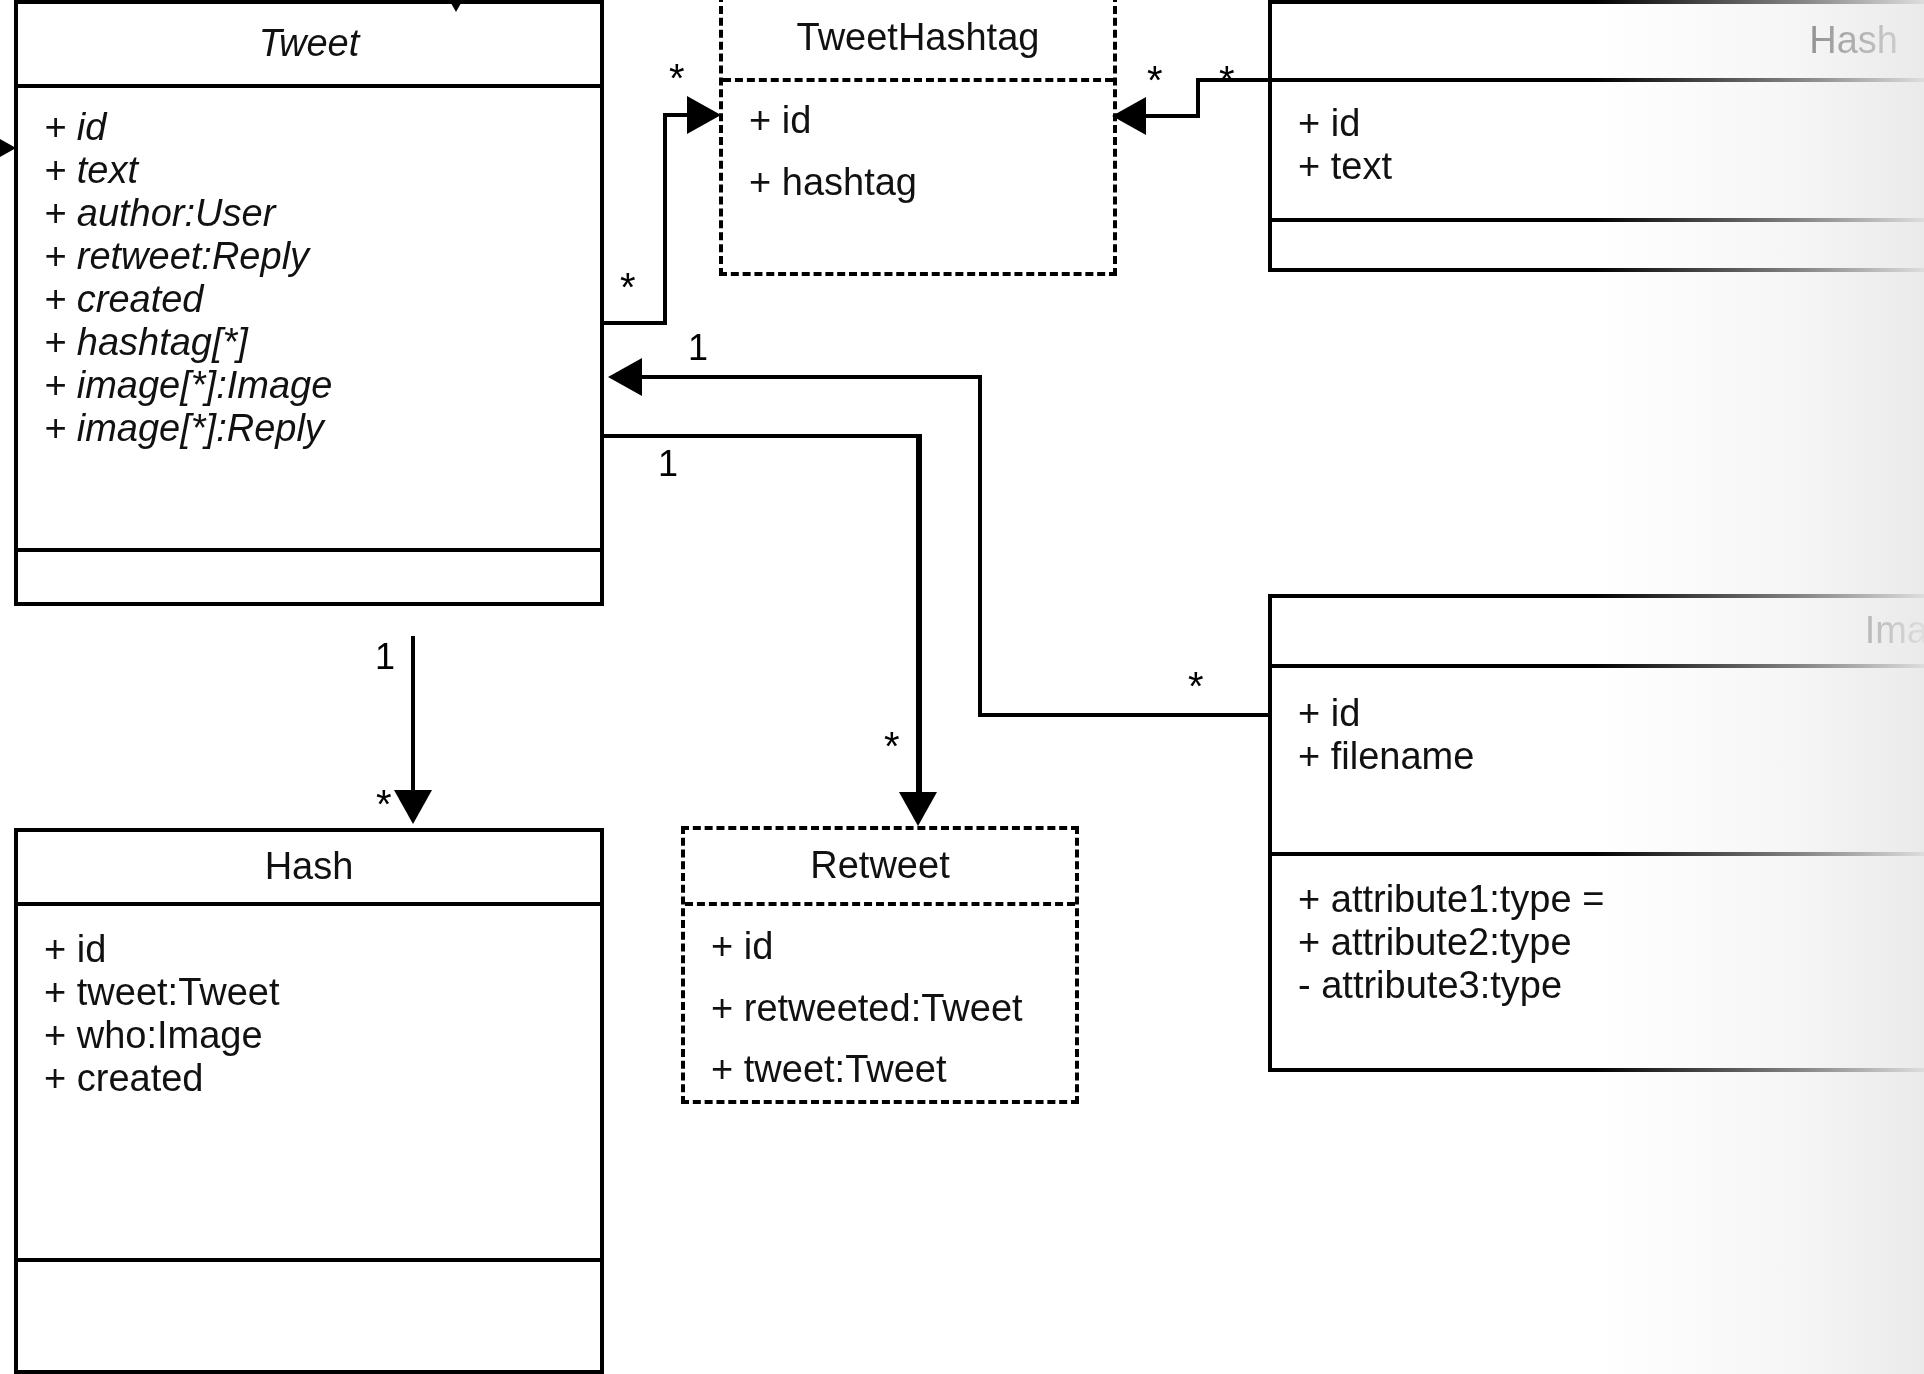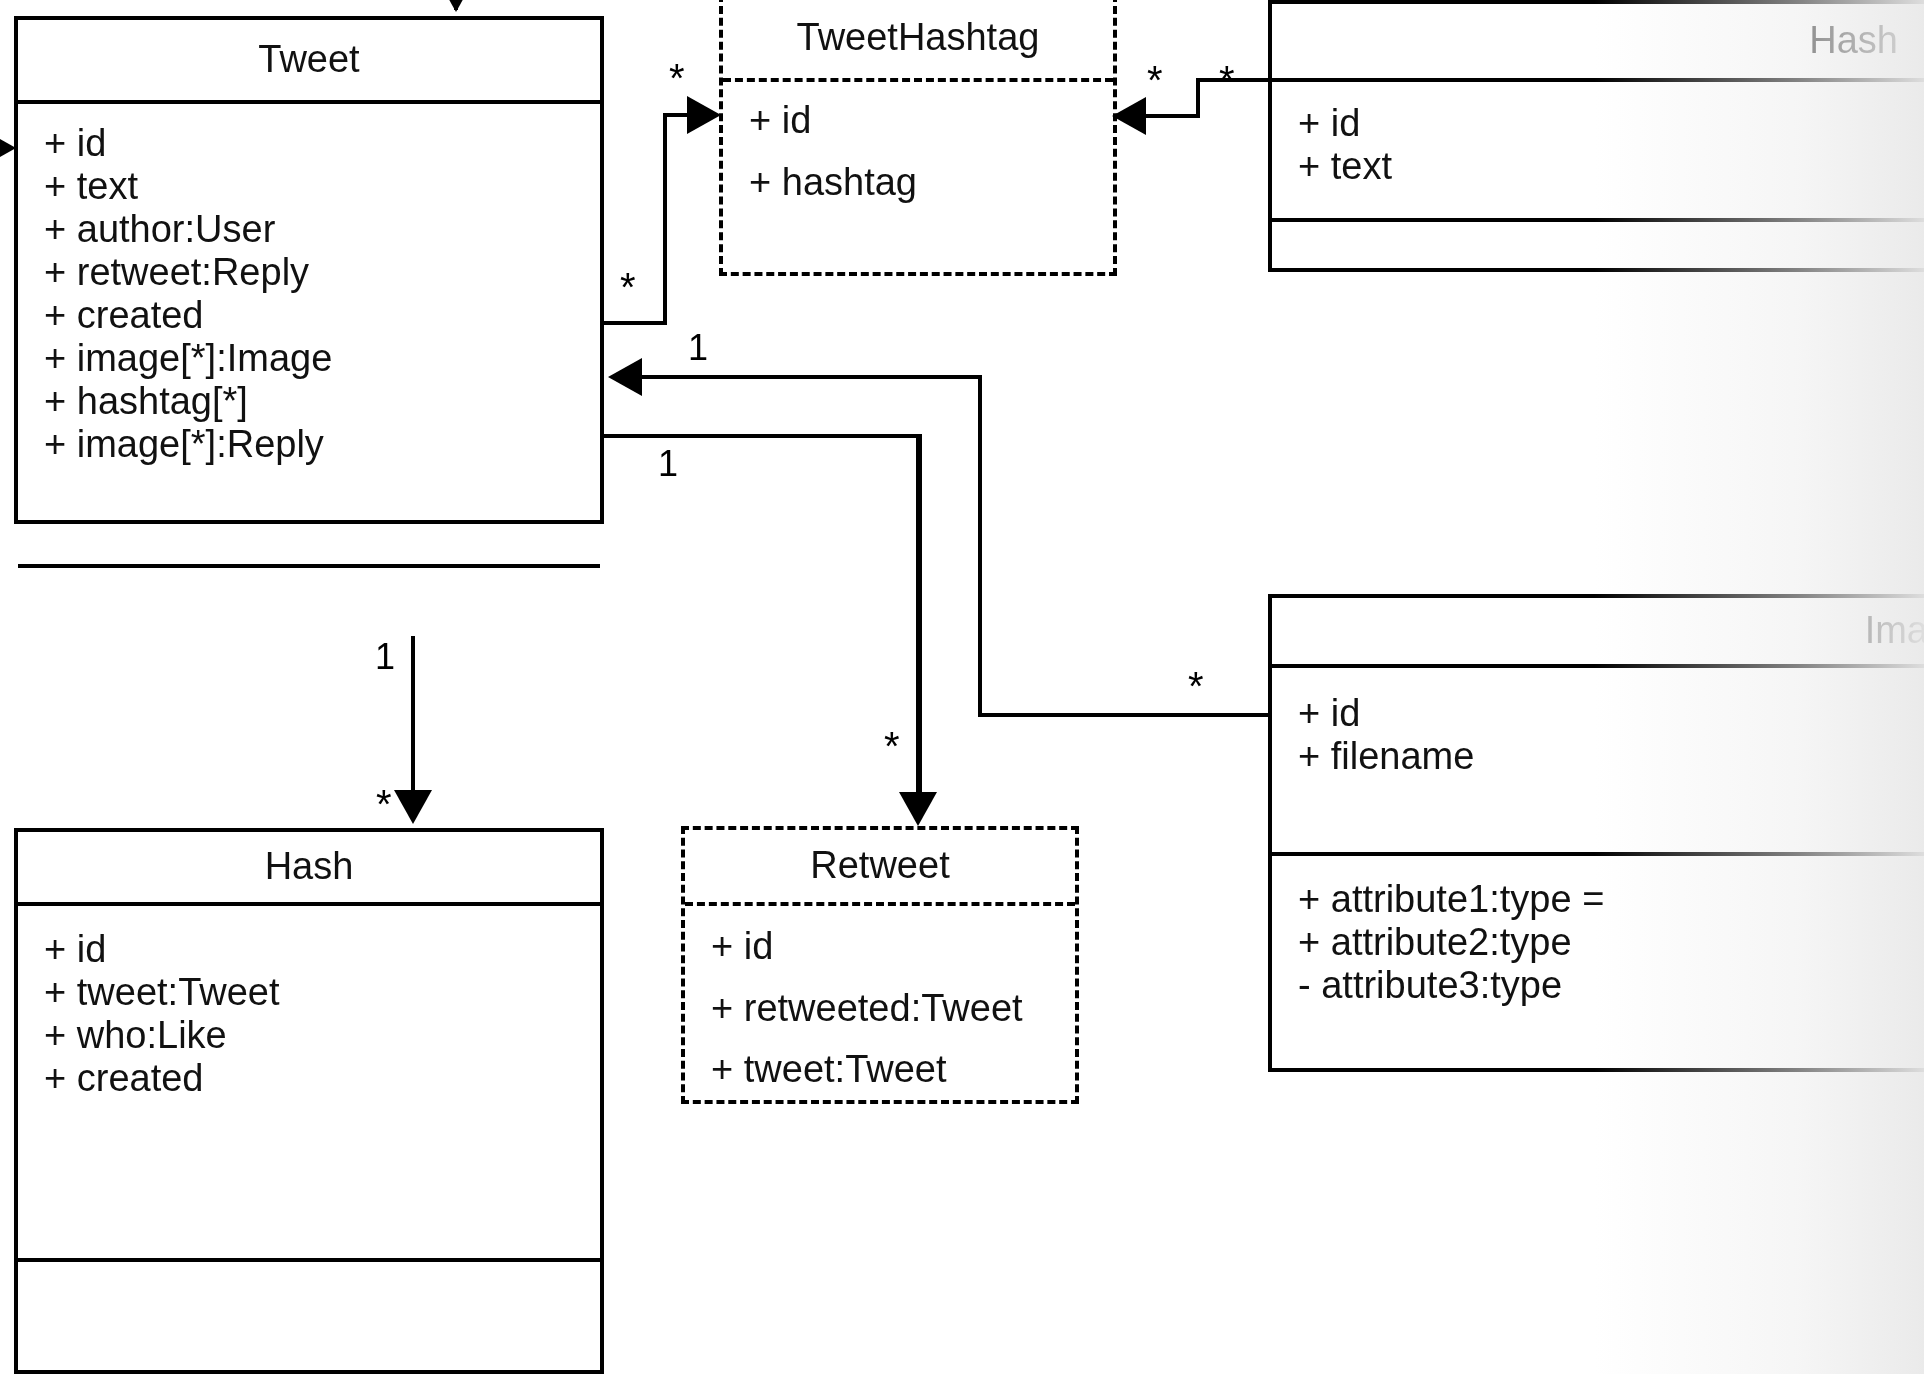--- a/index.html
+++ b/index.html
@@ -160,30 +160,30 @@
   <div class="mult" style="left:658px; top:446px;">1</div>
 
   <div class="mult mult-star" style="left:884px; top:726px;">*</div>
 
   <div class="mult mult-star" style="left:1188px; top:666px;">*</div>
 
   <div class="mult" style="left:375px; top:639px;">1</div>
 
   <div class="mult mult-star" style="left:376px; top:784px;">*</div>
 
-  <div class="uml-class solid cut-left cut-top" style="left:14px; top:16px; width:590px; height:508px;">
+  <div class="uml-class solid cut-left cut-top" style="left:14px; top:0px; width:590px; height:606px;font-style:italic;">
     <div class="uml-title uml-sep-solid" style="height:84px;">Tweet</div>
     <div class="uml-compartment uml-sep-solid" style="height:464px;">
       <div class="member">+ id</div>
       <div class="member">+ text</div>
       <div class="member">+ author:User</div>
       <div class="member">+ retweet:Reply</div>
       <div class="member">+ created</div>
+      <div class="member">+ hashtag[*]</div>
       <div class="member">+ image[*]:Image</div>
-      <div class="member">+ hashtag[*]</div>
       <div class="member">+ image[*]:Reply</div>
     </div>
   </div>
 
   <div class="uml-class dashed cut-top airy" style="left:719px; top:-6px; width:398px; height:282px;">
     <div class="uml-title uml-sep-dashed" style="height:84px;">TweetHashtag</div>
     <div class="uml-compartment" style="padding-top:8px;">
       <div class="member">+ id</div>
       <div class="member">+ hashtag</div>
     </div>
@@ -209,21 +209,21 @@
       <div class="member">+ attribute2:type</div>
       <div class="member">- attribute3:type</div>
     </div>
   </div>
 
   <div class="uml-class solid cut-bottom" style="left:14px; top:828px; width:590px; height:546px;">
     <div class="uml-title uml-sep-solid" style="height:74px;">Hash</div>
     <div class="uml-compartment uml-sep-solid" style="height:356px; padding-top:22px;">
       <div class="member">+ id</div>
       <div class="member">+ tweet:Tweet</div>
-      <div class="member">+ who:Like</div>
+      <div class="member">+ who:Image</div>
       <div class="member">+ created</div>
     </div>
     <div class="uml-compartment"></div>
   </div>
 
   <div class="uml-class dashed cut-bottom airy" style="left:681px; top:826px; width:398px; height:278px;">
     <div class="uml-title uml-sep-dashed" style="height:76px;">Retweet</div>
     <div class="uml-compartment" style="padding-top:10px;">
       <div class="member">+ id</div>
       <div class="member">+ retweeted:Tweet</div>

